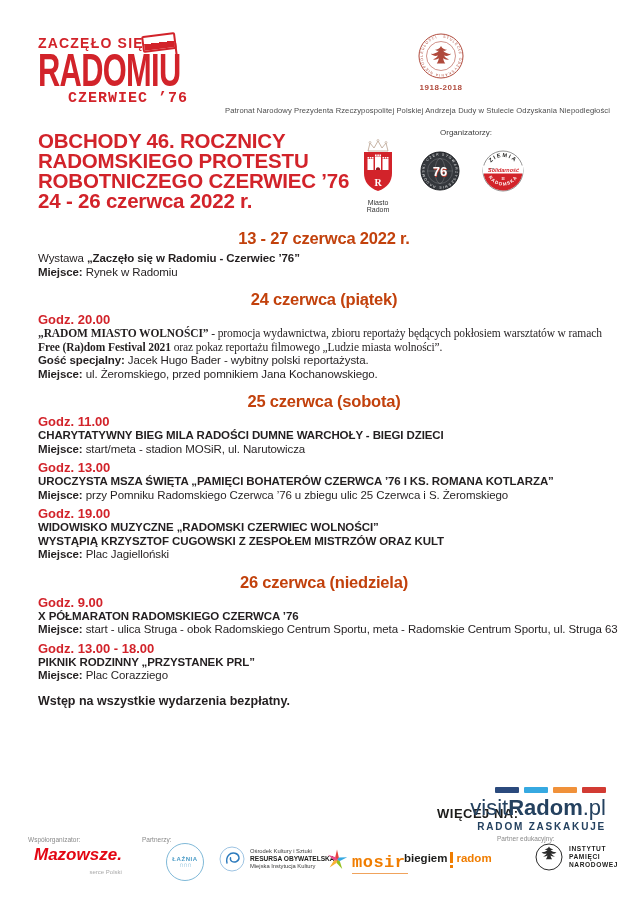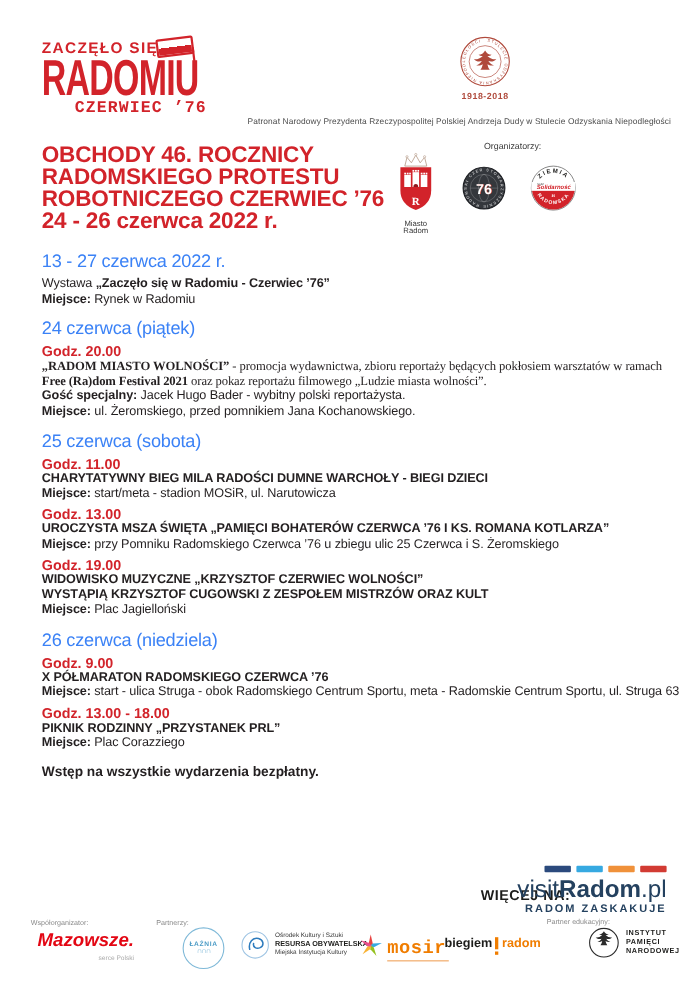--- a/index.html
+++ b/index.html
@@ -30,21 +30,21 @@
   
   .org-label{position:absolute;left:424px;top:128px;font-size:8px;color:#3a3a3a;margin-left:16px;}
   .org-mr{position:absolute;left:358px;top:138px;width:40px;text-align:center;}
   .org-mr-caption{font-size:7px;color:#333;margin-top:1px;}
   .badge76{position:absolute;left:420px;top:151px;}
   .badgeZR{position:absolute;left:482px;top:150px;}
 
   
   .schedule{position:absolute;left:38px;top:229px;width:572px;}
   .sec{margin:0 0 11px 0;}
-  .date{font-size:16.5px;line-height:18px;font-weight:400;color:#3b82f6;margin:0 0 5px 0;letter-spacing:-.2px;}
+  .date{font-size:16.5px;line-height:18px;font-weight:700;color:#c2410c;margin:0 0 5px 0;letter-spacing:-.2px;text-align:center;}
   .time{font-size:13px;line-height:13px;font-weight:700;color:#d2232a;margin:5px 0 1px 0;}
   .line{font-size:11.5px;line-height:13.5px;margin:0;letter-spacing:-.1px;white-space:nowrap;}
   .line.para{white-space:normal;max-width:566px;font-family:Liberation Serif, serif;}
   .line strong{font-weight:700;}
   .free{font-size:12.5px;font-weight:700;margin-top:4px;}
 
   
   .wiecej{position:absolute;left:437px;top:806px;font-size:13px;font-weight:700;letter-spacing:.5px;color:#1d1d1b;}
   .vr{position:absolute;right:30px;top:787px;text-align:right;}
   .vr-dashes{display:flex;gap:5px;justify-content:flex-end;margin-bottom:3px;}
@@ -200,21 +200,21 @@
 
     <section class="sec">
       <h2 class="date">25 czerwca (sobota)</h2>
       <p class="time">Godz. 11.00</p>
       <p class="line"><strong>CHARYTATYWNY BIEG MILA RADOŚCI DUMNE WARCHOŁY - BIEGI DZIECI</strong></p>
       <p class="line"><strong>Miejsce:</strong><span> start/meta - stadion MOSiR, ul. Narutowicza</span></p>
       <p class="time">Godz. 13.00</p>
       <p class="line"><strong>UROCZYSTA MSZA ŚWIĘTA „PAMIĘCI BOHATERÓW CZERWCA ’76 I KS. ROMANA KOTLARZA”</strong></p>
       <p class="line"><strong>Miejsce:</strong><span> przy Pomniku Radomskiego Czerwca ’76 u zbiegu ulic 25 Czerwca i S. Żeromskiego</span></p>
       <p class="time">Godz. 19.00</p>
-      <p class="line"><strong>WIDOWISKO MUZYCZNE „KRZYSZTOF CZERWIEC WOLNOŚCI”</strong></p>
+      <p class="line"><strong>WIDOWISKO MUZYCZNE „RADOMSKI CZERWIEC WOLNOŚCI”</strong></p>
       <p class="line"><strong>WYSTĄPIĄ KRZYSZTOF CUGOWSKI Z ZESPOŁEM MISTRZÓW ORAZ KULT</strong></p>
       <p class="line"><strong>Miejsce:</strong><span> Plac Jagielloński</span></p>
     </section>
 
     <section class="sec">
       <h2 class="date">26 czerwca (niedziela)</h2>
       <p class="time">Godz. 9.00</p>
       <p class="line"><strong>X PÓŁMARATON RADOMSKIEGO CZERWCA ’76</strong></p>
       <p class="line"><strong>Miejsce:</strong><span> start - ulica Struga - obok Radomskiego Centrum Sportu, meta - Radomskie Centrum Sportu, ul. Struga 63</span></p>
       <p class="time">Godz. 13.00 - 18.00</p>

